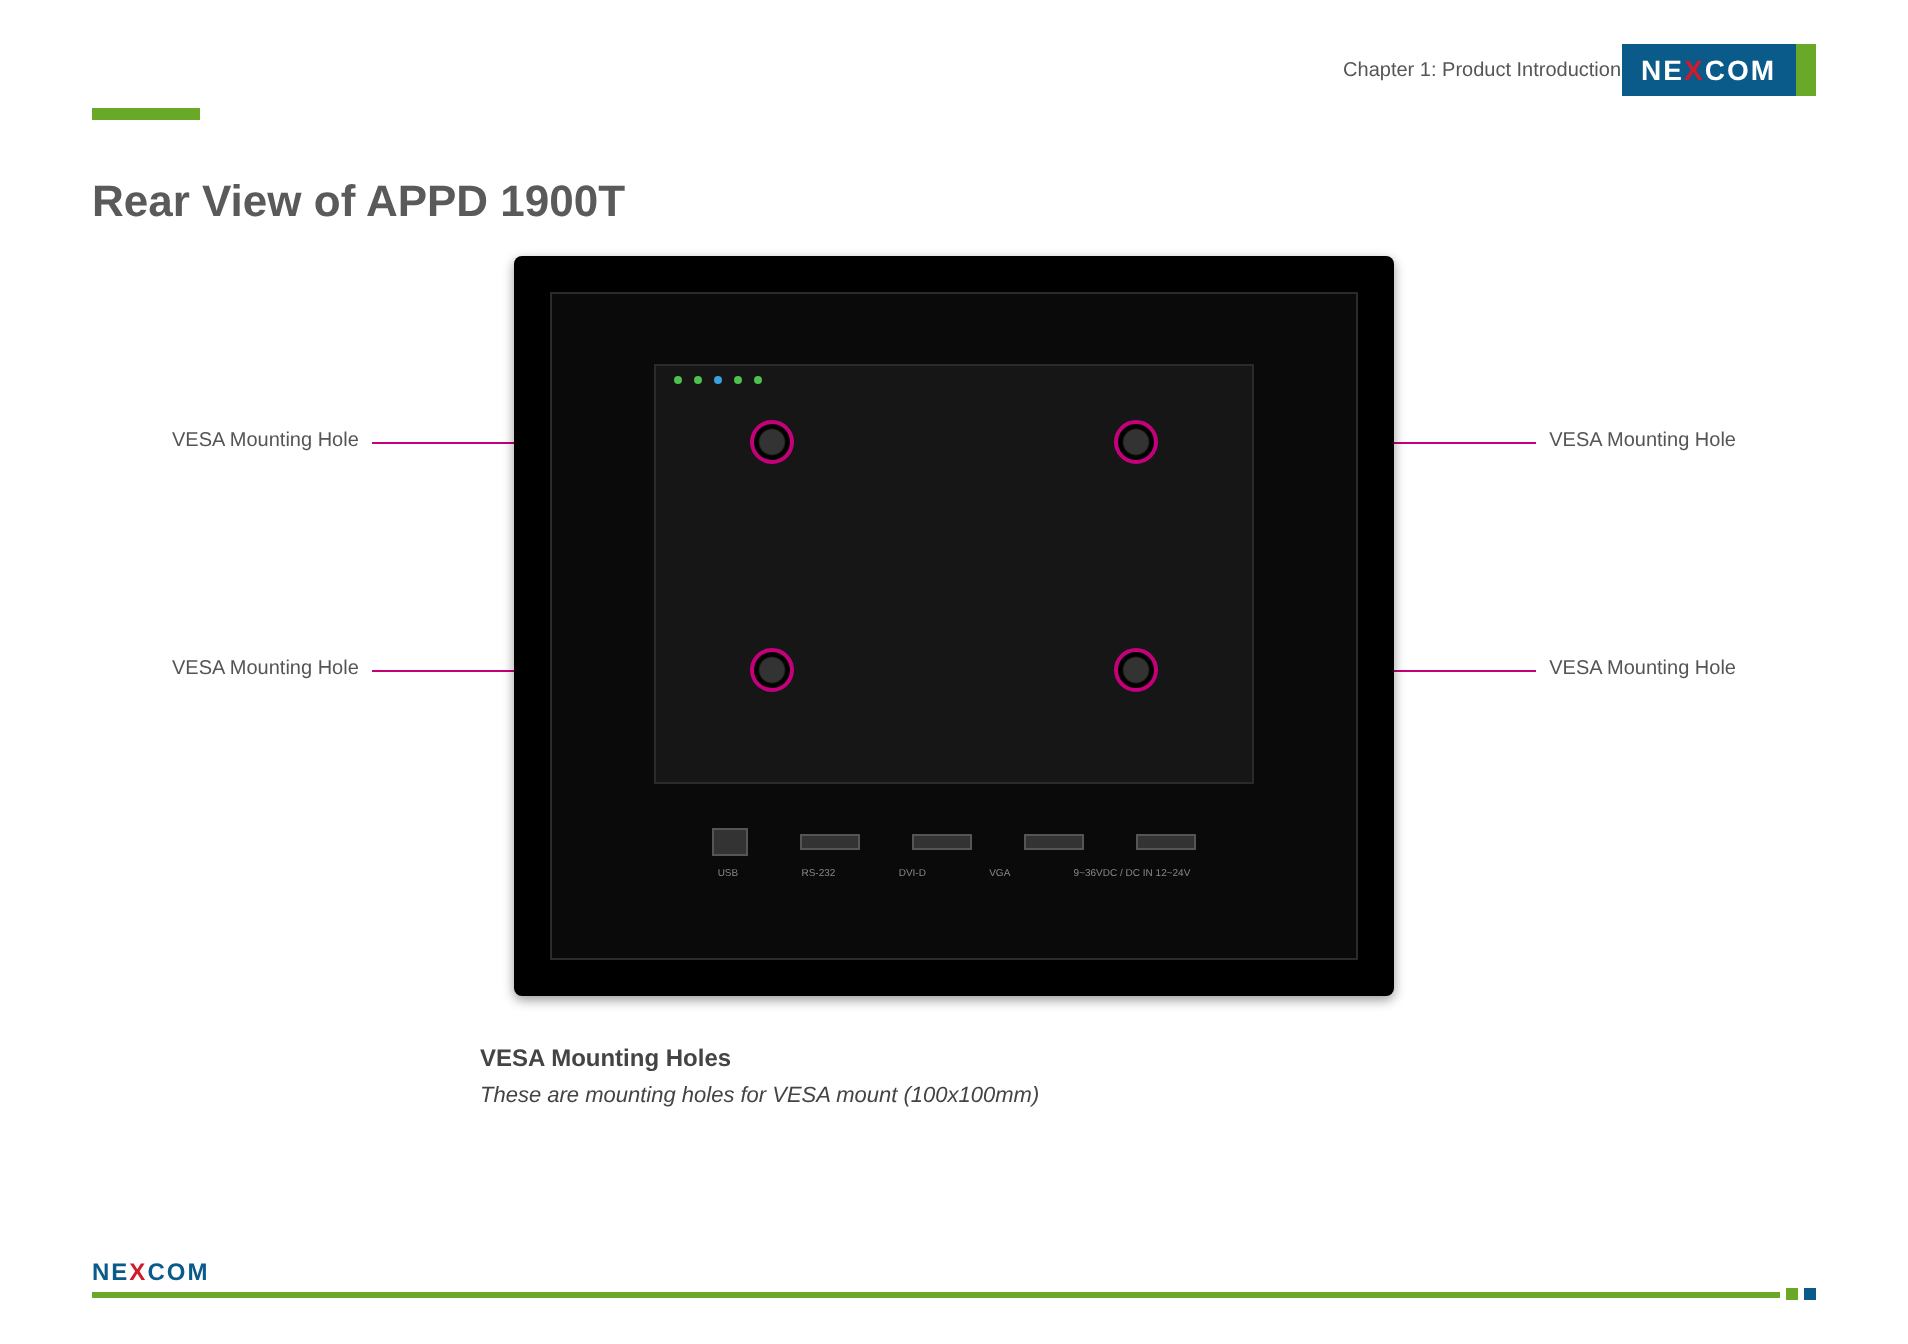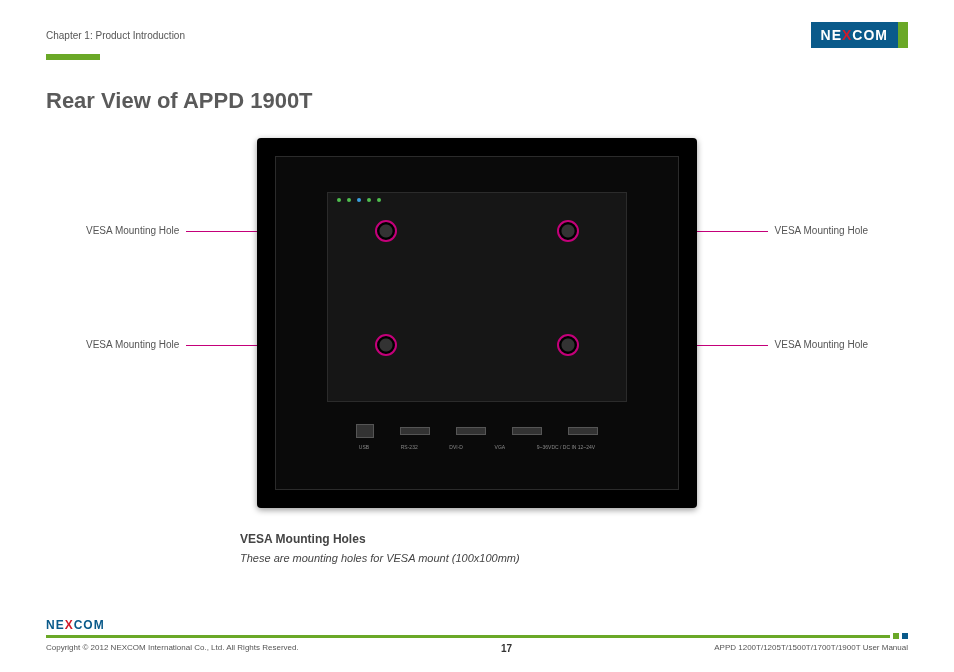--- a/index.html
+++ b/index.html
@@ -9,21 +9,21 @@
     height: 672px;
     background: #fff;
     position: relative;
     color: #333;
   }
   .page {
     padding: 22px 46px 0 46px;
   }
   .header-row {
     display: flex;
-    justify-content: space-between;
+    justify-content: flex-end;
     align-items: center;
     font-size: 10px;
     color: #555;
   }
   .logo-box {
     background: #0a5a8a;
     color: #fff;
     font-weight: bold;
     padding: 5px 10px;
     font-size: 14px;
@@ -37,21 +37,21 @@
     height: 6px;
     width: 54px;
     background: #6aa827;
     margin-top: 6px;
   }
   .title {
     font-size: 22px;
     font-weight: bold;
     color: #5a5a5a;
     margin-top: 28px;
-    margin-bottom: 24px;
+    margin-bottom: 14px;
   }
   .diagram {
     position: relative;
     height: 370px;
     margin: 0 auto;
   }
   .device {
     position: absolute;
     left: 50%;
     transform: translateX(-50%);
@@ -264,18 +264,13 @@
       <span>NE</span>
         <span class="logo-x">X</span>
         <span>COM</span>
     </div>
   </div>
   <div class="sep-row">
     <div class="sep-green"></div>
     <div class="sq g"></div>
     <div class="sq b"></div>
   </div>
-  <div class="footer-meta">
-    <span>Copyright © 2012 NEXCOM International Co., Ltd. All Rights Reserved.</span>
-    <span class="page-num">17</span>
-    <span>APPD 1200T/1205T/1500T/1700T/1900T User Manual</span>
-  </div>
 </div>
 
 </body></html>

